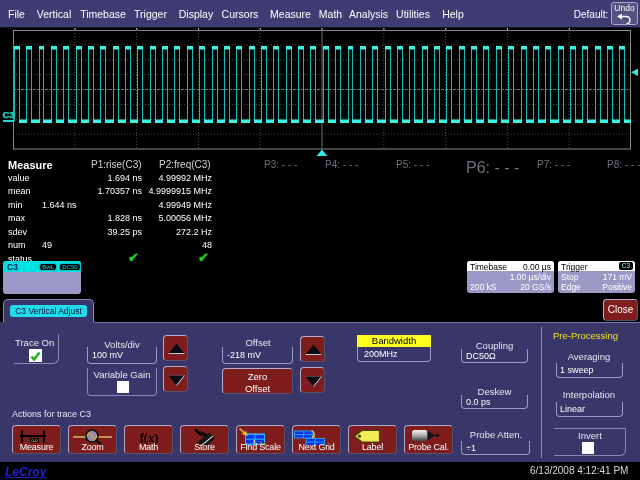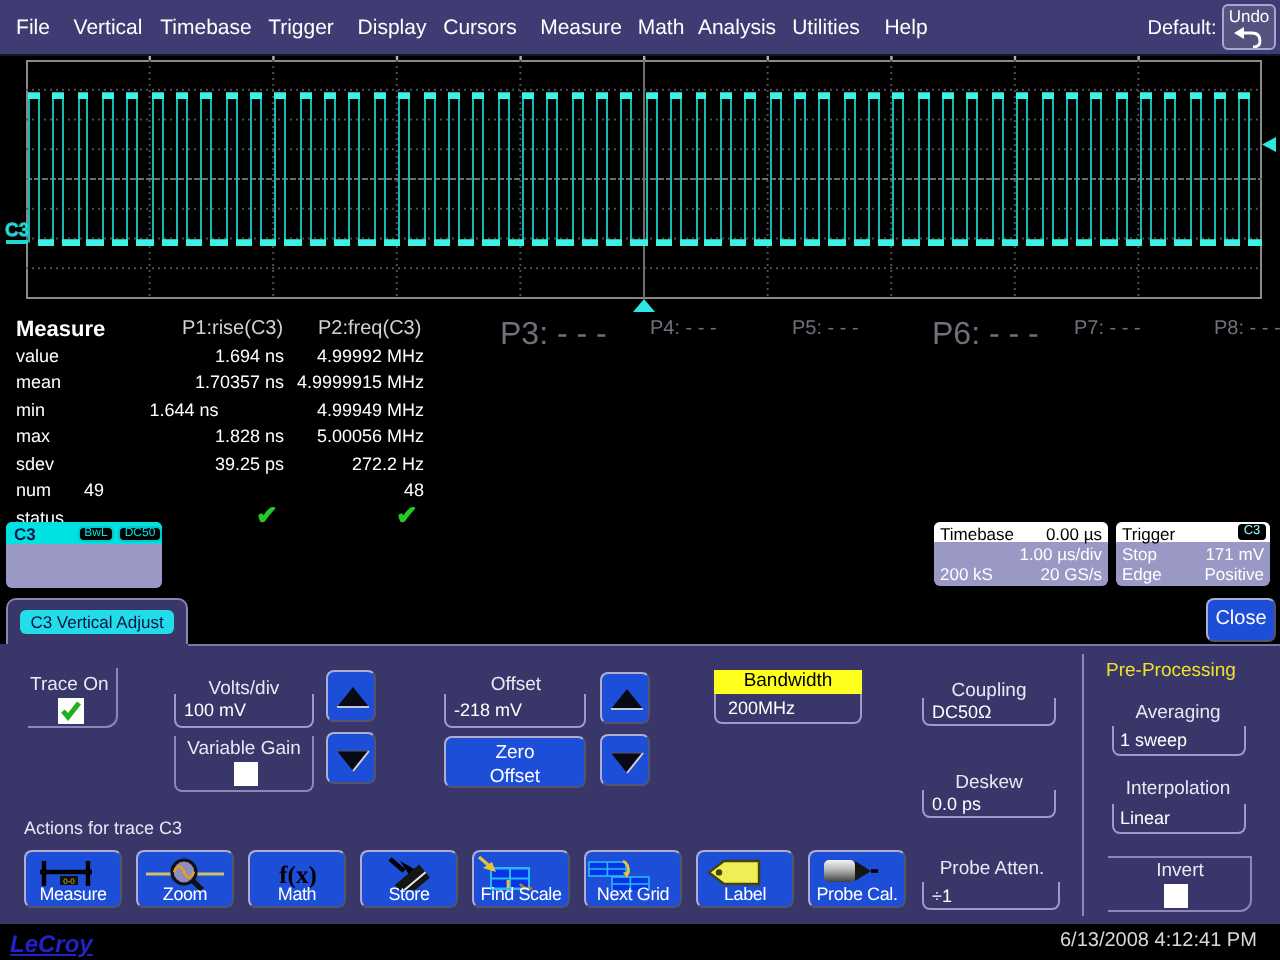--- a/index.html
+++ b/index.html
@@ -1,19 +1,19 @@
 <!DOCTYPE html>
 <html><head><meta charset="utf-8"><style>
 * { margin:0; padding:0; box-sizing:border-box; }
 html,body { width:640px; height:480px; background:#000; font-family:"Liberation Sans",sans-serif; position:relative; overflow:hidden; }
 .abs { position:absolute; }
 .mi { position:absolute; top:8px; color:#fff; font-size:10.5px; transform:translateX(-50%); white-space:nowrap; }
 .mt { position:absolute; color:#fff; font-size:9px; white-space:nowrap; }
 .field { position:absolute; border:1px solid #9d9bc8; border-top:none; border-radius:0 0 4px 4px; color:#fff; font-size:9px; }
-.btn { position:absolute; background:#1d4ed8; border:1px solid #b0aed0; border-bottom-color:#55536e; border-right-color:#55536e; border-radius:4px; color:#fff; }
+.btn { position:absolute; background:#7f1d1d; border:1px solid #b0aed0; border-bottom-color:#55536e; border-right-color:#55536e; border-radius:4px; color:#fff; }
 .lbl { position:absolute; color:#e8e8f4; font-size:9.5px; white-space:nowrap; text-align:center; }
 </style></head>
 <body>
 <div class="abs" style="left:0;top:0;width:640px;height:28px;background:#3e3c72;border-bottom:1px solid #14142a"></div>
 <div class="mi" style="left:16.5px">File</div>
 <div class="mi" style="left:54px">Vertical</div>
 <div class="mi" style="left:103px">Timebase</div>
 <div class="mi" style="left:150.5px">Trigger</div>
 <div class="mi" style="left:196px">Display</div>
 <div class="mi" style="left:240px">Cursors</div>
@@ -61,34 +61,34 @@
 <path d="M19.0,121.3H27.0M31.0,121.3H40.0M43.0,121.3H52.0M56.0,121.3H64.0M68.0,121.3H77.0M81.0,121.3H89.0M93.0,121.3H101.0M105.0,121.3H114.0M118.0,121.3H126.0M130.0,121.3H138.0M142.0,121.3H151.0M155.0,121.3H163.0M167.0,121.3H175.0M179.0,121.3H188.0M192.0,121.3H200.0M204.0,121.3H213.0M217.0,121.3H225.0M229.0,121.3H237.0M241.0,121.3H250.0M254.0,121.3H262.0M266.0,121.3H274.0M278.0,121.3H287.0M291.0,121.3H299.0M303.0,121.3H311.0M315.0,121.3H324.0M328.0,121.3H336.0M340.0,121.3H349.0M352.0,121.3H361.0M365.0,121.3H373.0M377.0,121.3H386.0M390.0,121.3H398.0M402.0,121.3H410.0M414.0,121.3H423.0M427.0,121.3H435.0M439.0,121.3H447.0M451.0,121.3H460.0M464.0,121.3H472.0M476.0,121.3H484.0M488.0,121.3H497.0M501.0,121.3H509.0M513.0,121.3H522.0M526.0,121.3H534.0M538.0,121.3H546.0M550.0,121.3H559.0M563.0,121.3H571.0M575.0,121.3H583.0M587.0,121.3H596.0M600.0,121.3H608.0M612.0,121.3H620.0M624.0,121.3H631.0" stroke="#3df2e2" stroke-width="3.4" fill="none"></path>
 <text x="2.5" y="118" fill="#2fe2da" stroke="#1fb8b2" stroke-width="0.5" font-size="9.5px" font-weight="bold">C3</text>
 <rect x="3" y="120" width="11" height="2" fill="#1fd8d0"></rect>
 <path d="M322,149.5 l-5.5,6.5 h11 z" fill="#2ee8e0"></path>
 <path d="M638,68.5 v7.5 l-7,-3.75 z" fill="#2ee8e0"></path>
 </svg>
 
 <div class="mt" style="left:8px;top:158.5px;font-weight:bold;font-size:11px">Measure</div>
 <div class="mt" style="left:91px;top:159px;color:#d2d2d2;font-size:10px">P1:rise(C3)</div>
 <div class="mt" style="left:159px;top:159px;color:#d2d2d2;font-size:10px">P2:freq(C3)</div>
-<div class="mt" style="left:250px;top:159px;color:#70707c;font-size:16px">P3: - - -</div>
+<div class="mt" style="left:264px;top:159px;color:#70707c;font-size:10px">P3: - - -</div>
 <div class="mt" style="left:325px;top:159px;color:#70707c;font-size:10px">P4: - - -</div>
 <div class="mt" style="left:396px;top:159px;color:#70707c;font-size:10px">P5: - - -</div>
 <div class="mt" style="left:466px;top:159px;color:#70707c;font-size:16px">P6: - - -</div>
 <div class="mt" style="left:537px;top:159px;color:#70707c;font-size:10px">P7: - - -</div>
 <div class="mt" style="left:607px;top:159px;color:#70707c;font-size:10px">P8: - - -</div>
 <div class="mt" style="left:8px;top:172.5px">value</div>
 <div class="mt" style="left:42px;top:172.5px;width:100px;text-align:right">1.694 ns</div>
 <div class="mt" style="left:112px;top:172.5px;width:100px;text-align:right">4.99992 MHz</div>
 <div class="mt" style="left:8px;top:186px">mean</div>
 <div class="mt" style="left:42px;top:186px;width:100px;text-align:right">1.70357 ns</div>
 <div class="mt" style="left:112px;top:186px;width:100px;text-align:right">4.9999915 MHz</div>
 <div class="mt" style="left:8px;top:199.5px">min</div>
-<div class="mt" style="left:42px;top:199.5px;width:100px;text-align:center">1.644 ns</div>
+<div class="mt" style="left:42px;top:199.5px;width:100px;text-align:left">1.644 ns</div>
 <div class="mt" style="left:112px;top:199.5px;width:100px;text-align:right">4.99949 MHz</div>
 <div class="mt" style="left:8px;top:213px">max</div>
 <div class="mt" style="left:42px;top:213px;width:100px;text-align:right">1.828 ns</div>
 <div class="mt" style="left:112px;top:213px;width:100px;text-align:right">5.00056 MHz</div>
 <div class="mt" style="left:8px;top:226.5px">sdev</div>
 <div class="mt" style="left:42px;top:226.5px;width:100px;text-align:right">39.25 ps</div>
 <div class="mt" style="left:112px;top:226.5px;width:100px;text-align:right">272.2 Hz</div>
 <div class="mt" style="left:8px;top:240px">num</div>
 <div class="mt" style="left:42px;top:240px;width:100px;text-align:left">49</div>
 <div class="mt" style="left:112px;top:240px;width:100px;text-align:right">48</div>

